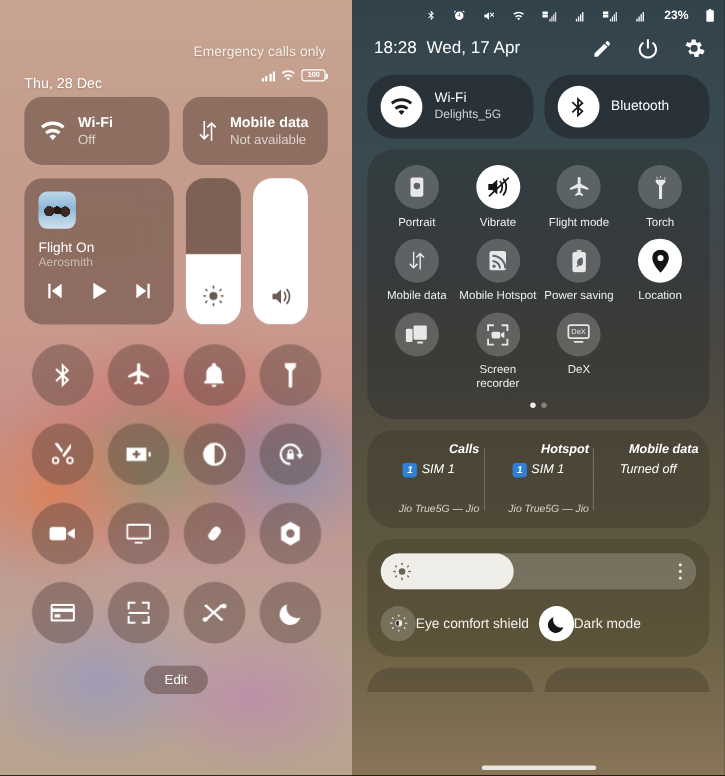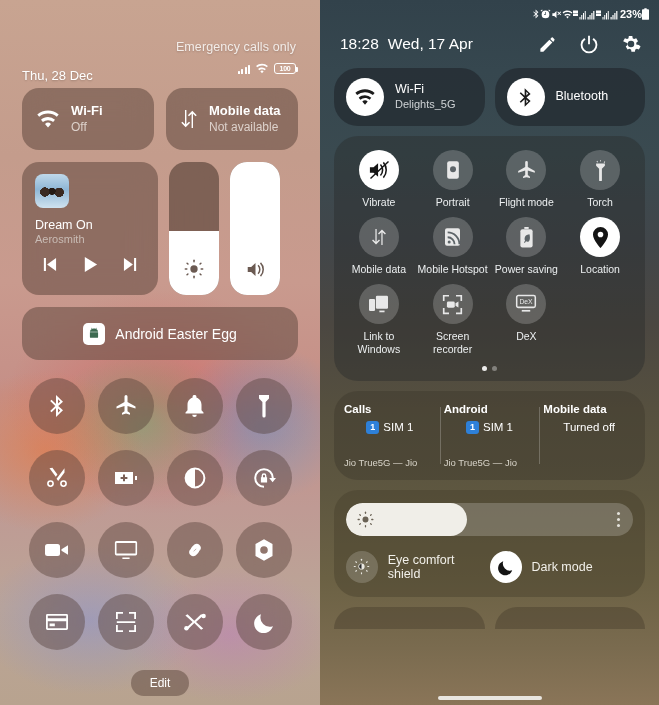--- a/index.html
+++ b/index.html
@@ -111,21 +111,21 @@
   }
 
   
   .right-panel {
     position: relative; width: 339px; height: 705px; overflow: hidden;
     background: linear-gradient(180deg,
       #32424b 0%, #36474f 10%, #3a4a50 22%, #41464a 34%,
       #4b4741 46%, #56503f 58%, #5e5740 70%, #6b6144 82%, #7a6b4f 92%, #8a7558 100%);
   }
   .r-statusbar {
-    display: flex; justify-content: flex-end; align-items: center; gap: 0;
+    display: flex; justify-content: flex-end; align-items: center; gap: 16px;
     padding: 6px 10px 0 0; height: 22px; color: #fff;
   }
   .r-statusbar svg { fill: #fff; }
   .r-batt-txt { font-size: 11px; font-weight: bold; color: #fff; margin-left: 1px; }
   .r-header {
     display: flex; align-items: center; padding: 12px 18px 0 20px;
   }
   .r-time { font-size: 15.5px; color: #fff; }
   .r-hdr-icons { margin-left: auto; display: flex; align-items: center; gap: 22px; }
   .r-hdr-icons svg { fill: #fff; }
@@ -162,21 +162,21 @@
   .qs-label { font-size: 10.5px; color: #eceff0; text-align: center; margin-top: 6px; line-height: 1.25; max-width: 74px; }
   .qs-sub { font-size: 9px; color: #c3c7ca; margin-top: 1px; }
   .dots { display: flex; justify-content: center; gap: 5px; margin-top: 9px; }
   .dots i { width: 5px; height: 5px; border-radius: 50%; background: rgba(255,255,255,.35); display:block; }
   .dots i.active { background: rgba(255,255,255,.9); }
 
   .sim-panel {
     margin-top: 10px; background: rgba(60,55,42,0.42); border-radius: 24px;
     display: flex; padding: 12px 6px;
   }
-  .sim-col { flex: 1; text-align: left; position: relative; padding: 0 4px; }
+  .sim-col { flex: 1; text-align: right; position: relative; padding: 0 4px; font-style: italic; }
   .sim-col + .sim-col::before {
     content: ""; position: absolute; left: 0; top: 4px; bottom: 4px; width: 1px;
     background: rgba(255,255,255,0.22);
   }
   .sim-head { font-size: 11.5px; color: #fff; font-weight: bold; }
   .sim-mid { font-size: 11.5px; color: #fff; margin-top: 6px; display: flex; align-items: center; justify-content: center; gap: 4px; }
   .sim-badge {
     background: #2e80d8; color: #fff; font-size: 9px; font-weight: bold;
     border-radius: 3px; width: 13px; height: 13px; display: flex;
     align-items: center; justify-content: center;
@@ -190,21 +190,21 @@
   .bright-track {
     height: 33px; border-radius: 17px; background: rgba(255,255,255,0.20);
     position: relative; overflow: hidden; display: flex; align-items: center;
   }
   .bright-fill { position: absolute; left: 0; top: 0; bottom: 0; background: #f0eee8; border-radius: 17px; }
   .bright-sun { position: absolute; left: 11px; display: flex; }
   .bright-sun svg { fill: #6a6255; }
   .bright-dots { position: absolute; right: 13px; display: flex; flex-direction: column; gap: 3px; }
   .bright-dots i { width: 3px; height: 3px; border-radius: 50%; background: #e4e2da; display: block; }
   .mode-row { display: flex; margin-top: 15px; }
-  .mode-item { flex: 1; display: flex; align-items: center; gap: 10px; }
+  .mode-item { flex: 1; display: flex; align-items: center; }
   .mode-circle {
     width: 32px; height: 32px; border-radius: 50%; background: rgba(255,255,255,0.18);
     display: flex; align-items: center; justify-content: center;
   }
   .mode-circle svg { fill: #ebe9e2; }
   .mode-circle.on { background: #fff; }
   .mode-circle.on svg { fill: #141414; }
   .mode-label { font-size: 12.5px; color: #f2f0ea; }
 
   .bottom-cards { margin-top: 10px; display: flex; gap: 10px; padding: 0 14px; }
@@ -257,21 +257,21 @@
           <span class="tile-txt">
             <span class="tile-title">Mobile data</span>
             <span class="tile-sub">Not available</span>
           </span>
         </div>
       </div>
 
       <div class="mid-row" style="height:133px;">
         <div class="media-card">
           <div class="album-art"></div>
-          <div class="track-title">Dream On</div>
+          <div class="track-title">Flight On</div>
           <div class="track-artist">Aerosmith</div>
           <div class="media-ctrls">
             <svg width="17" height="15" viewBox="0 0 18 16">
                 <path d="M3 1h2.2v14H3zM16 1L6.4 8 16 15z"></path>
               </svg>
             <svg width="17" height="17" viewBox="0 0 16 18">
                 <path d="M2 1l13 8-13 8z"></path>
               </svg>
             <svg width="17" height="15" viewBox="0 0 18 16">
                 <path d="M12.8 1H15v14h-2.2zM2 1l9.6 7L2 15z"></path>
@@ -301,28 +301,20 @@
         <div class="vslider">
           <div class="fill" id="l-vol-fill" style="height: 100%;"></div>
           <div class="ic">
             <svg width="21" height="19" viewBox="0 0 24 22">
                 <path d="M3 8v6h4l5 4.5V3.5L7 8zM15.6 5.5l-1.2 1.3a6 6 0 0 1 0 8.4l1.2 1.3a7.8 7.8 0 0 0 0-11zM18.4 2.7l-1.2 1.3a10 10 0 0 1 0 14l1.2 1.3a11.8 11.8 0 0 0 0-16.6z"></path>
               </svg>
           </div>
         </div>
       </div>
 
-      <div class="easter">
-        <span class="easter-ic">
-          <svg width="14" height="14" viewBox="0 0 24 24">
-              <path fill="#3d6b52" d="M5 9h14v8a1.5 1.5 0 0 1-1.5 1.5h-11A1.5 1.5 0 0 1 5 17zM8.2 3.4l-1-1.7.7-.4 1.1 1.9A6.6 6.6 0 0 1 12 2.7c1.1 0 2.1.2 3 .5l1.1-1.9.7.4-1 1.7A5.8 5.8 0 0 1 19 8H5a5.8 5.8 0 0 1 3.2-4.6z"></path>
-            </svg>
-        </span>
-        <span class="easter-label">Android Easter Egg</span>
-      </div>
 
       <div class="toggle-grid">
         <div class="tg">
           <svg width="22" height="24" viewBox="0 0 20 24">
               <path d="M9 1v9L4.5 5.8 3.2 7.1 8.3 12l-5.1 4.9 1.3 1.3L9 14v9l7-6.8L11.2 12 16 7.8zM11 5.3l2.2 2.1L11 9.6zm0 9.1l2.2 2.2-2.2 2.1z"></path>
             </svg>
         </div>
         <div class="tg">
           <svg width="24" height="24" viewBox="0 0 24 24">
               <path d="M21.5 14.5v-2L13.5 8V2.6a1.5 1.5 0 0 0-3 0V8l-8 4.5v2l8-2.4v5.1L8 19v1.7l4-1.1 4 1.1V19l-2.5-1.8v-5.1z"></path>
@@ -489,36 +481,36 @@
           <span class="conn-txt">
             <span class="conn-title">Bluetooth</span>
           </span>
         </div>
       </div>
 
       <div class="qs-panel">
         <div class="qs-grid">
 
           <div class="qs">
+            <span class="qs-circle">
+              <svg width="20" height="20" viewBox="0 0 24 24">
+                  <rect x="5" y="1.5" width="14" height="21" rx="2.4"></rect>
+                  <circle cx="12" cy="11" r="3.6" fill="#5d6468"></circle>
+                </svg>
+            </span>
+            <span class="qs-label">Portrait</span>
+          </div>
+
+          <div class="qs">
             <span class="qs-circle on">
               <svg width="22" height="20" viewBox="0 0 24 22">
                   <path d="M2 8v6h4l5 4.5V3.5L6 8zM14.2 4.4l-1.2 1.2a8 8 0 0 1 0 10.8l1.2 1.2a9.6 9.6 0 0 0 0-13.2zM17.4 2l-1.2 1.2a12 12 0 0 1 0 15.6L17.4 20a13.6 13.6 0 0 0 0-18zM21.9 1.1L2.1 19.8l1.1 1.2L23 2.3z"></path>
                 </svg>
             </span>
             <span class="qs-label">Vibrate</span>
-          </div>
-
-          <div class="qs">
-            <span class="qs-circle">
-              <svg width="20" height="20" viewBox="0 0 24 24">
-                  <rect x="5" y="1.5" width="14" height="21" rx="2.4"></rect>
-                  <circle cx="12" cy="11" r="3.6" fill="#5d6468"></circle>
-                </svg>
-            </span>
-            <span class="qs-label">Portrait</span>
           </div>
 
           <div class="qs">
             <span class="qs-circle">
               <svg width="21" height="21" viewBox="0 0 24 24">
                   <path d="M21.5 14.5v-2L13.5 8V2.6a1.5 1.5 0 0 0-3 0V8l-8 4.5v2l8-2.4v5.1L8 19v1.7l4-1.1 4 1.1V19l-2.5-1.8v-5.1z"></path>
                 </svg>
             </span>
             <span class="qs-label">Flight mode</span>
           </div>
@@ -576,21 +568,20 @@
           </div>
 
           <div class="qs">
             <span class="qs-circle">
               <svg width="21" height="19" viewBox="0 0 24 22">
                   <rect x="9" y="1" width="14" height="15" rx="1.4"></rect>
                   <path d="M13 18h6v2h-6z"></path>
                   <rect x="1" y="4.5" width="7" height="14" rx="1.4"></rect>
                 </svg>
             </span>
-            <span class="qs-label">Link to Windows</span>
           </div>
 
           <div class="qs">
             <span class="qs-circle">
               <svg width="21" height="21" viewBox="0 0 24 24">
                   <path d="M1 1h7v1.9H2.9V8H1zM16 1h7v7h-1.9V2.9H16zM1 16h1.9v5.1H8V23H1zM21.1 16H23v7h-7v-1.9h5.1z"></path>
                   <rect x="5.6" y="8.6" width="9" height="7" rx="1.7"></rect>
                   <path d="M15.4 10.7l3.4-2v6.6l-3.4-2z"></path>
                 </svg>
             </span>
@@ -619,21 +610,21 @@
       <div class="sim-panel">
         <div class="sim-col">
           <div class="sim-head">Calls</div>
           <div class="sim-mid">
             <span class="sim-badge">1</span>
             <span>SIM 1</span>
           </div>
           <div class="sim-foot">Jio True5G — Jio</div>
         </div>
         <div class="sim-col">
-          <div class="sim-head">Android</div>
+          <div class="sim-head">Hotspot</div>
           <div class="sim-mid">
             <span class="sim-badge">1</span>
             <span>SIM 1</span>
           </div>
           <div class="sim-foot">Jio True5G — Jio</div>
         </div>
         <div class="sim-col">
           <div class="sim-head">Mobile data</div>
           <div class="sim-mid">
             <span>Turned off</span>

